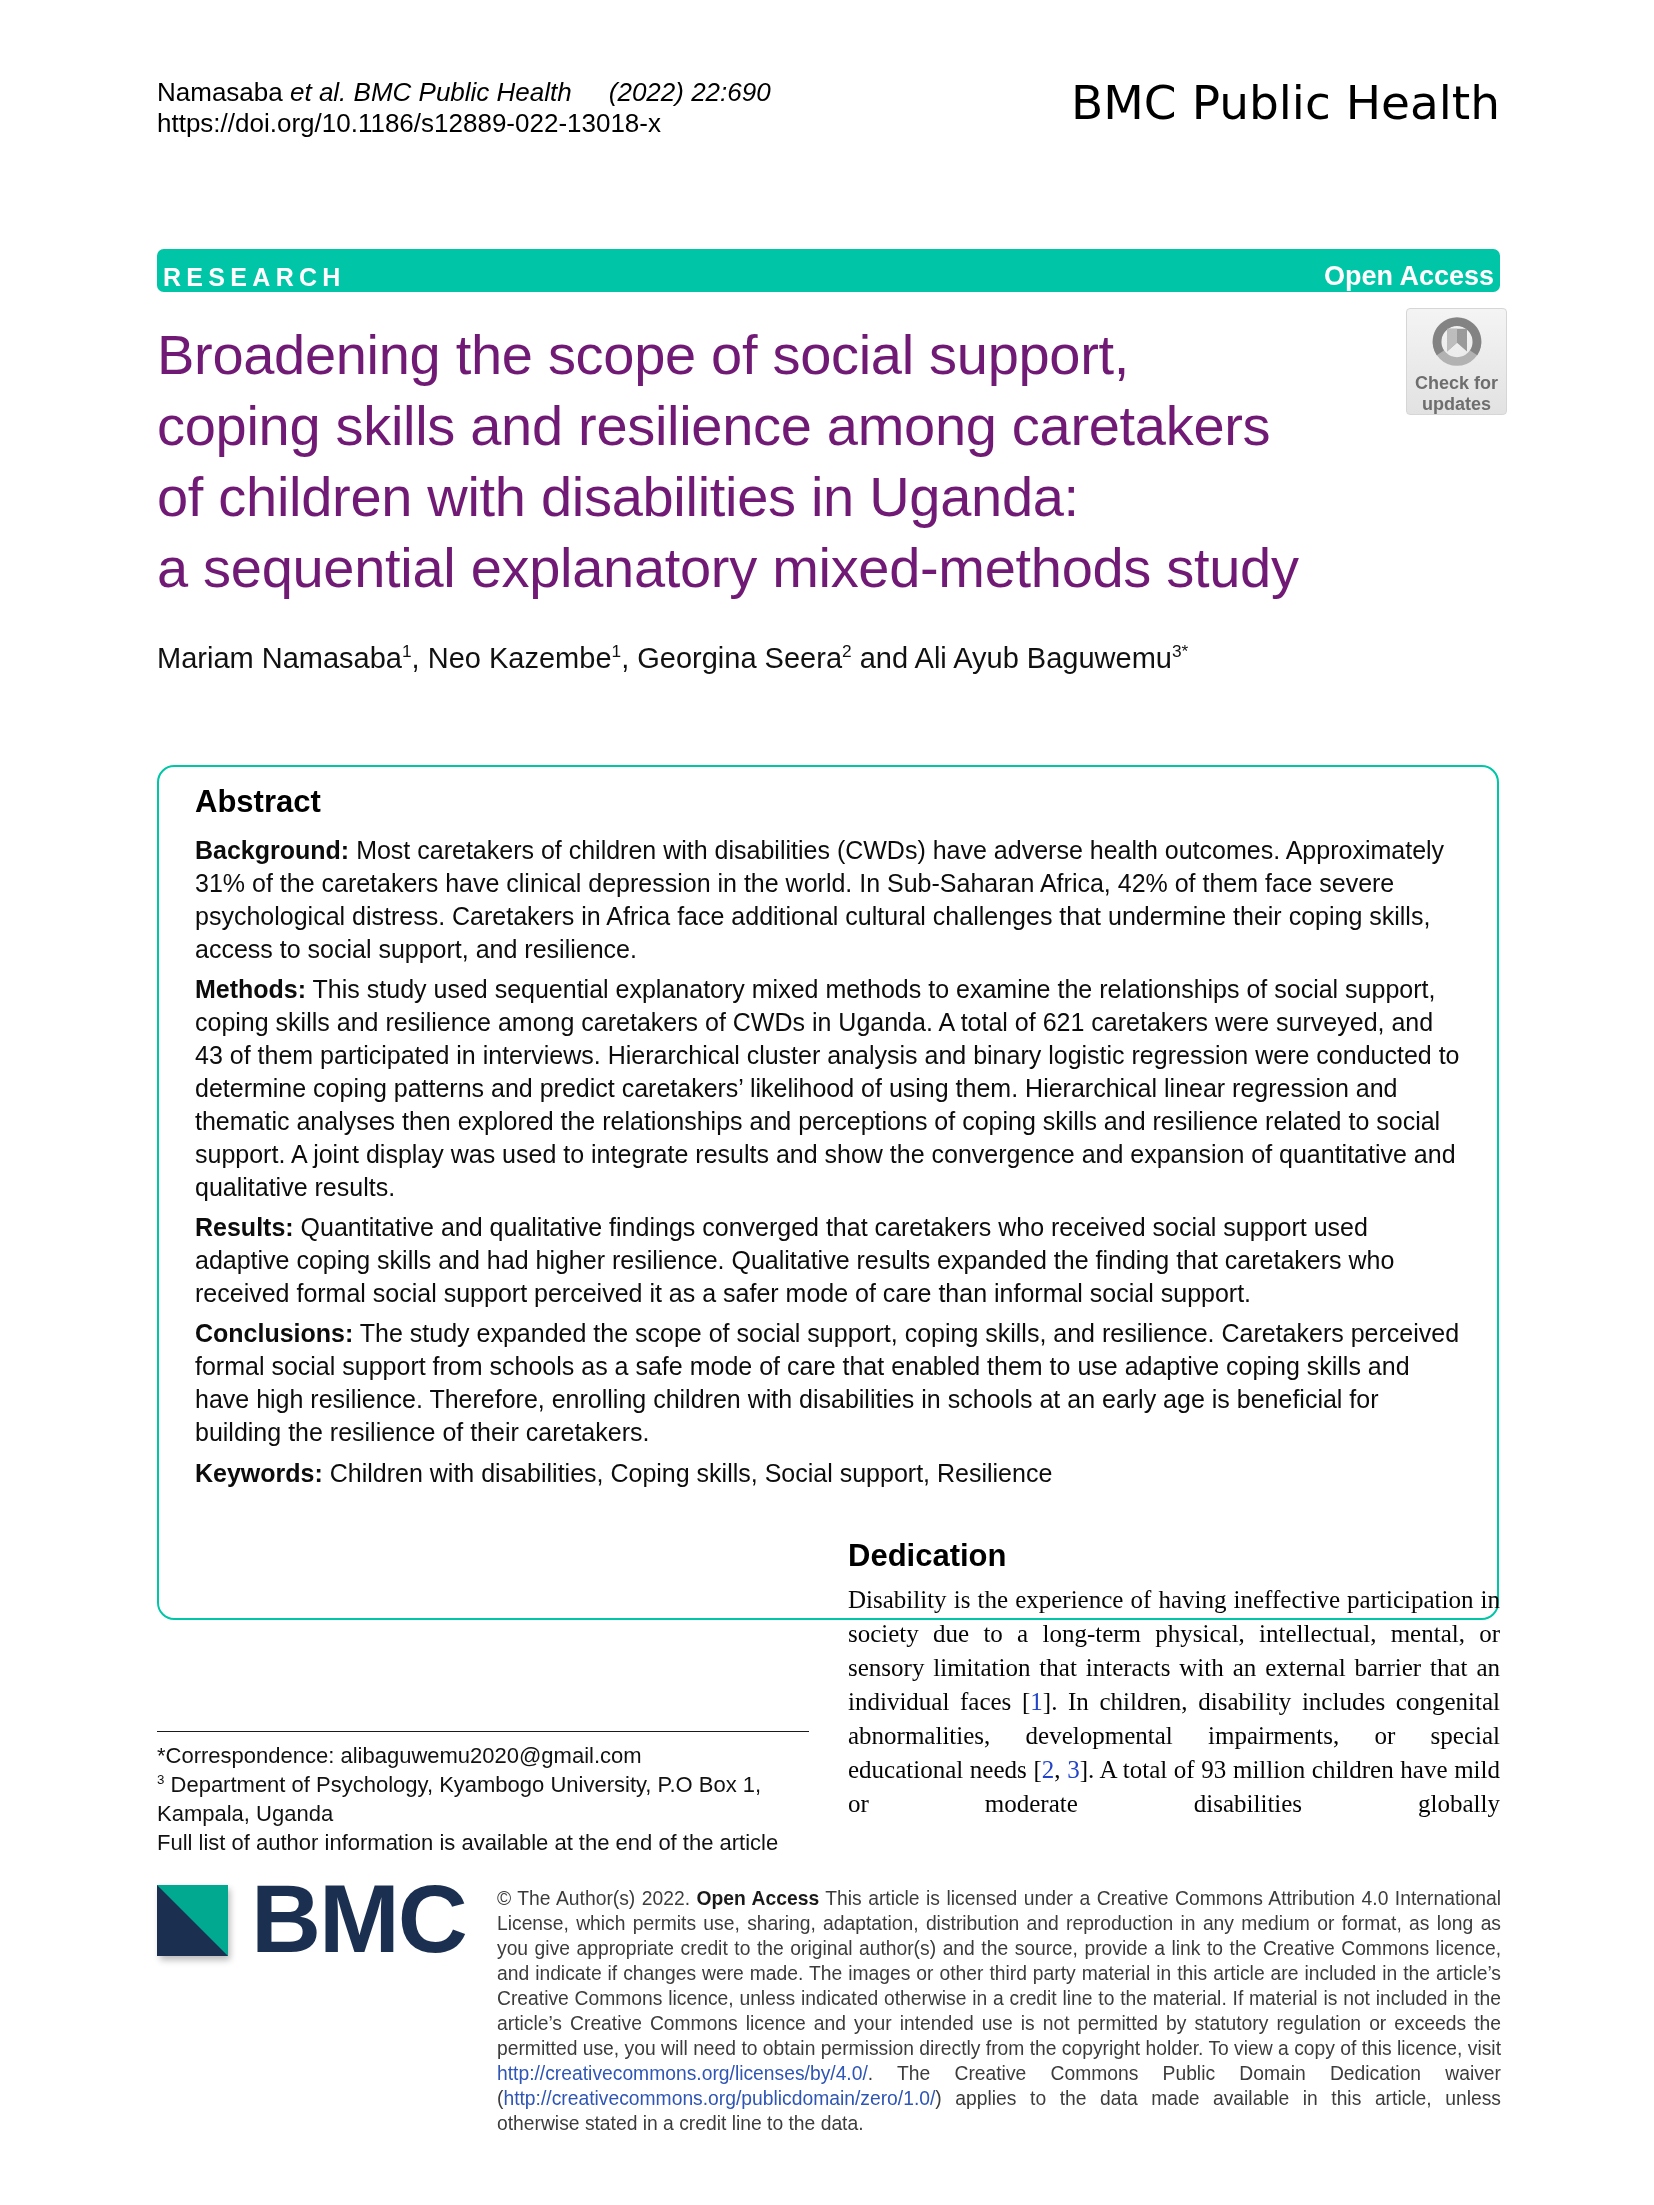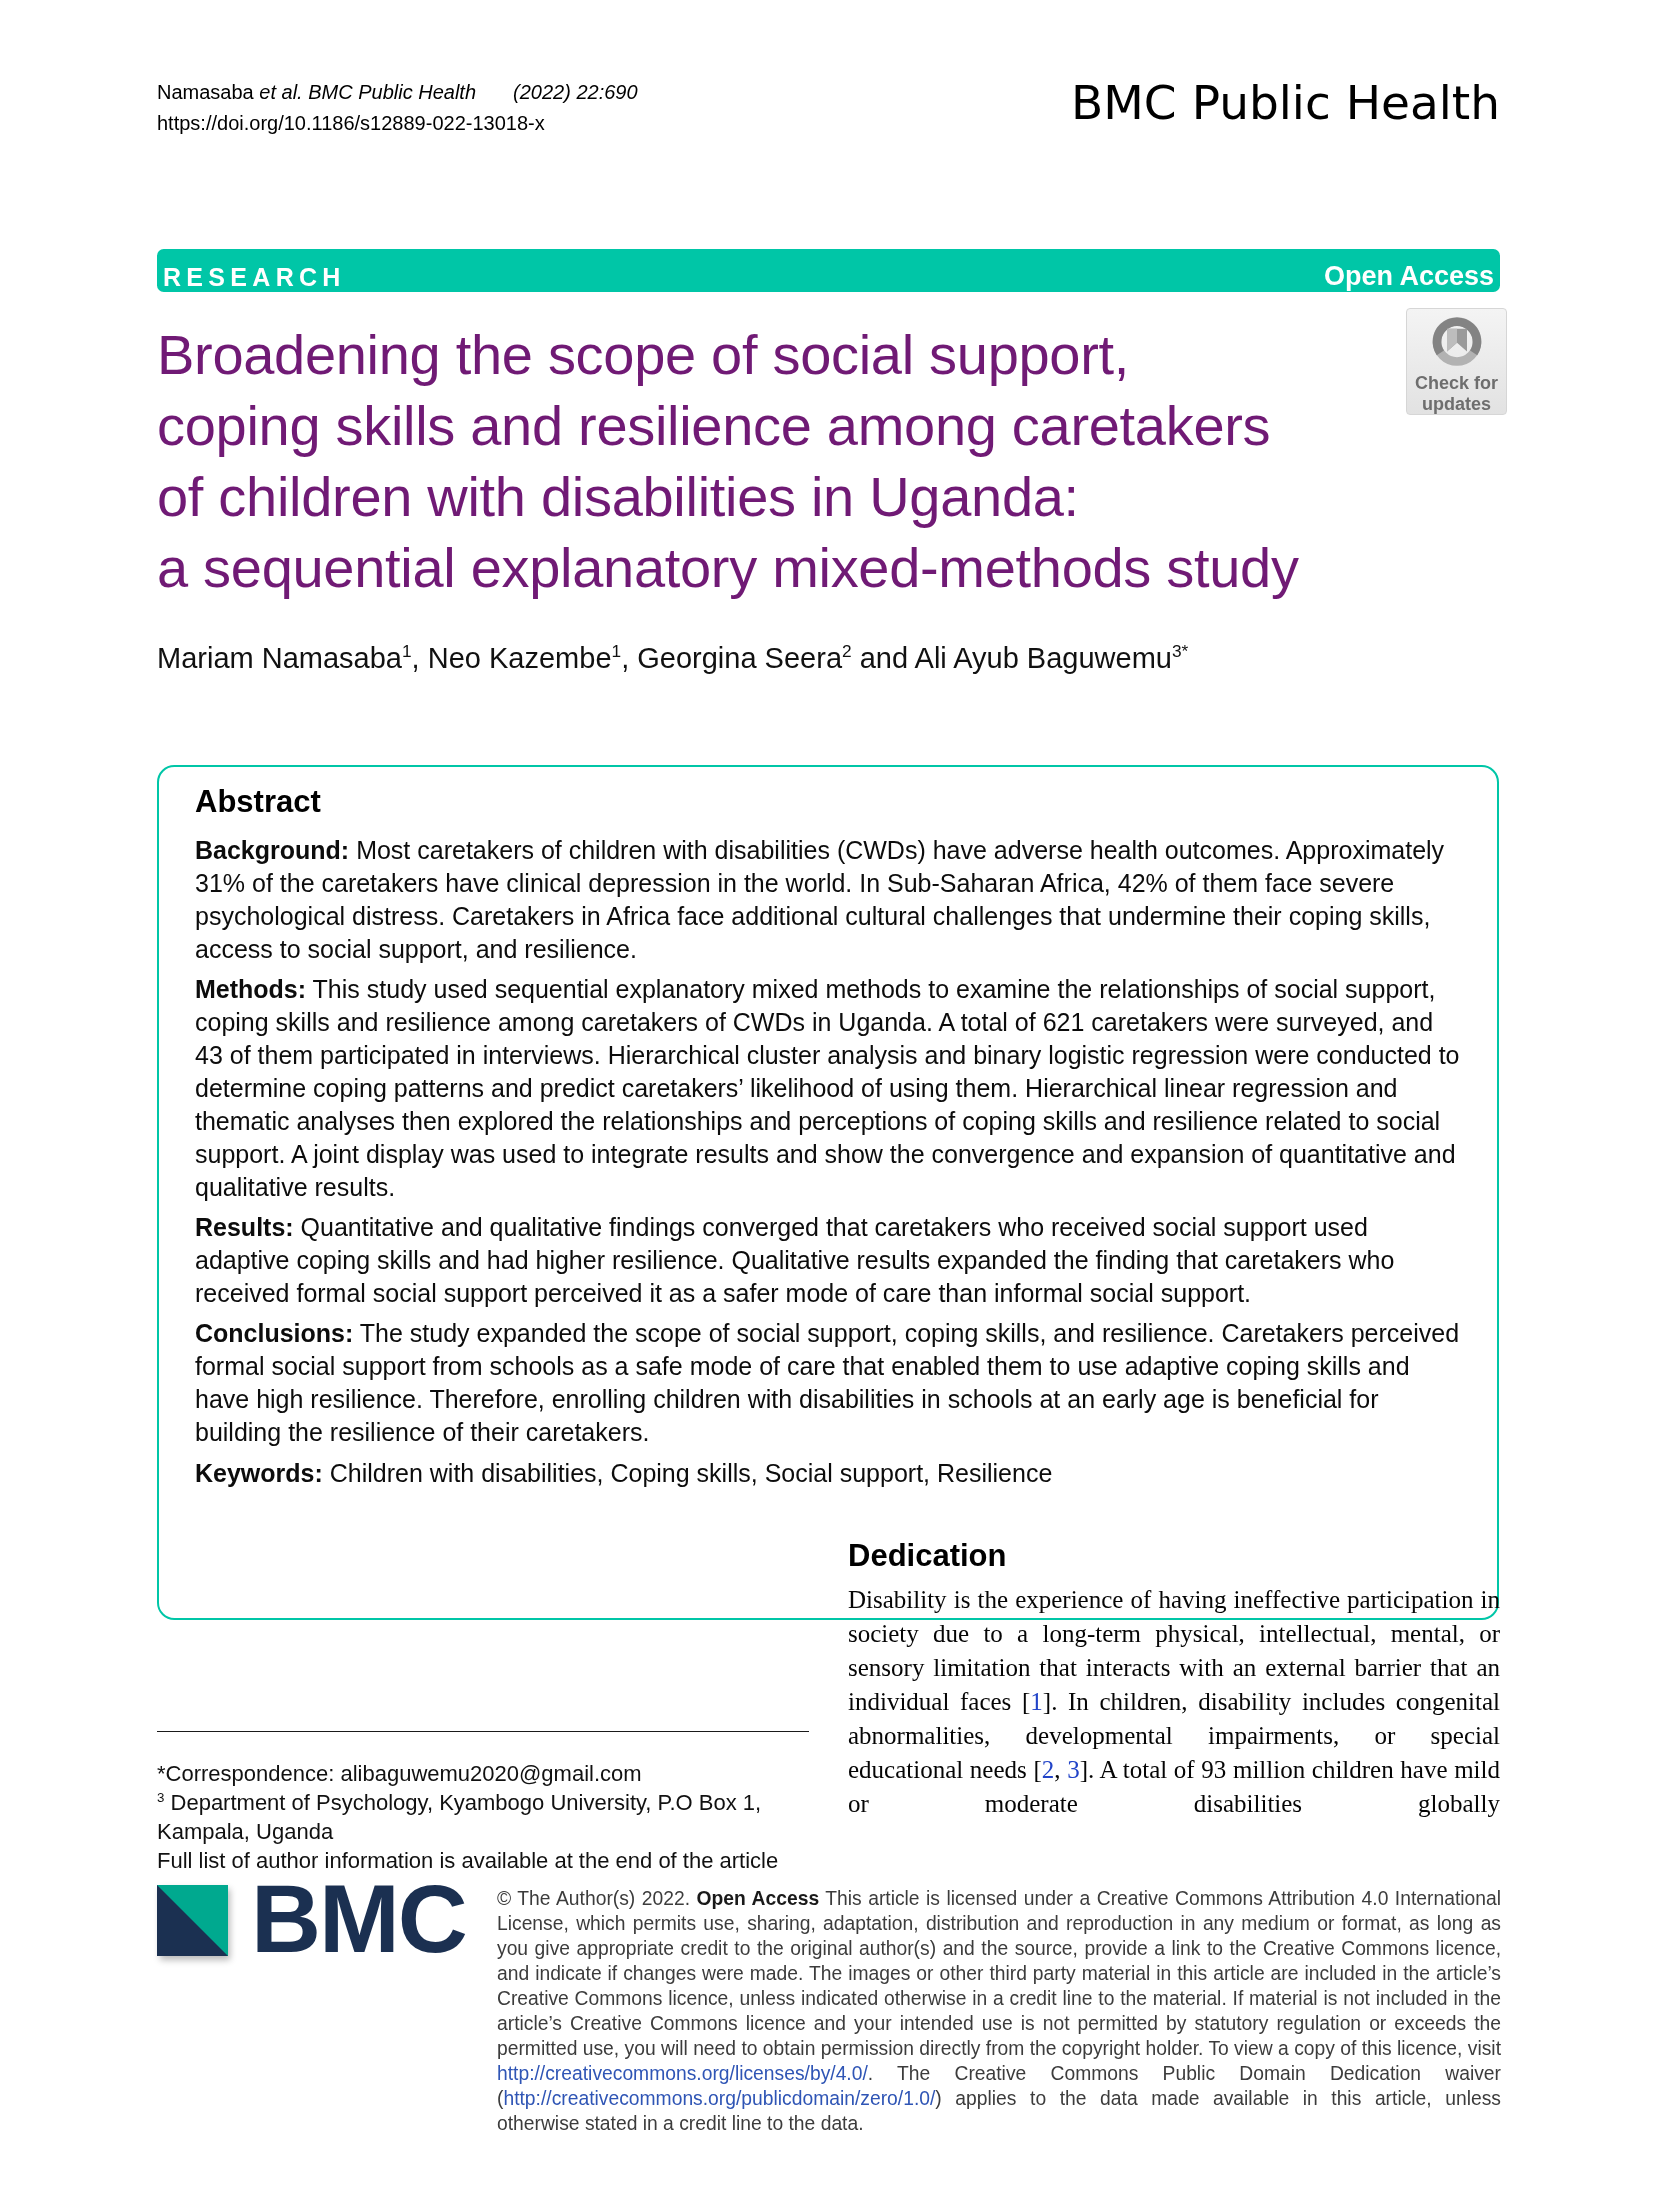--- a/index.html
+++ b/index.html
@@ -4,21 +4,21 @@
 <style>
   * { margin:0; padding:0; box-sizing:border-box; }
   html,body { background:#ffffff; }
   .page {
     position:relative; width:1654px; height:2205px; background:#ffffff;
     font-family:"Liberation Sans", sans-serif; color:#000;
     overflow:hidden;
   }
 
   
-  .hdr-left { position:absolute; left:157px; top:77px; font-size:20px; line-height:31px; color:#000; }
+  .hdr-left { position:absolute; left:157px; top:77px; font-size:26px; line-height:31px; color:#000; }
   .hdr-left .it { font-style:italic; }
   .hdr-left .issue { font-style:italic; margin-left:37px; }
   .hdr-right {
     position:absolute; top:75px; right:154px;
     font-family:"DejaVu Sans", sans-serif; font-size:47px; color:#000;
   }
 
   
   .banner {
     position:absolute; left:157px; right:154px; top:249px; height:43px;
@@ -61,21 +61,21 @@
   .bg-col { position:absolute; left:848px; top:1538px; width:652px; }
   .bg-col h2 { font-size:31px; font-weight:bold; margin-bottom:9.3px; }
   .bg-col p {
     font-family:"Liberation Serif", serif; font-size:25px; line-height:34px;
     text-align:justify; text-align-last:justify; hyphens:auto; color:#050505;
   }
   .cite { color:var(--cite); }
 
   .corr {
     position:absolute; left:157px; top:1731px; width:652px;
-    border-top:1.3px solid #1a1a1a; padding-top:27px;
+    border-top:1.3px solid #1a1a1a; padding-top:9px;
     font-size:22px; line-height:29px; color:#111;
   }
   .corr sup { font-size:13.3px; vertical-align:super; line-height:0; }
 
   
   .logo { position:absolute; left:157px; top:1881px; display:flex; align-items:flex-end; }
   .logo-square {
     width:71px; height:71px; margin-top:4px;
     background:linear-gradient(to top right, var(--navy) 49.7%, var(--logoteal) 50.3%);
     box-shadow:2.7px 4px 6.7px rgba(0,0,0,0.28);

